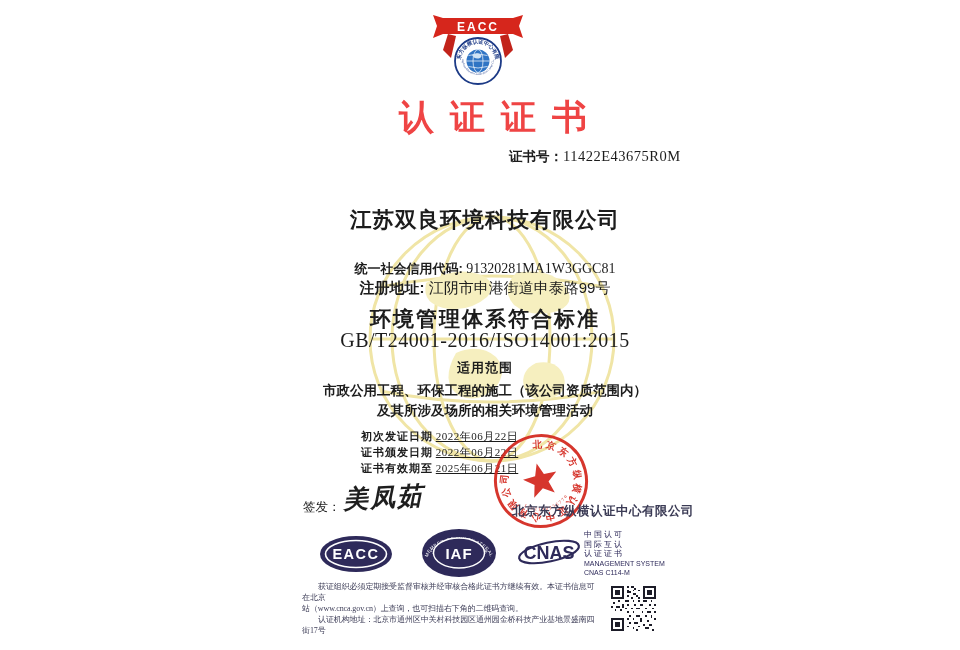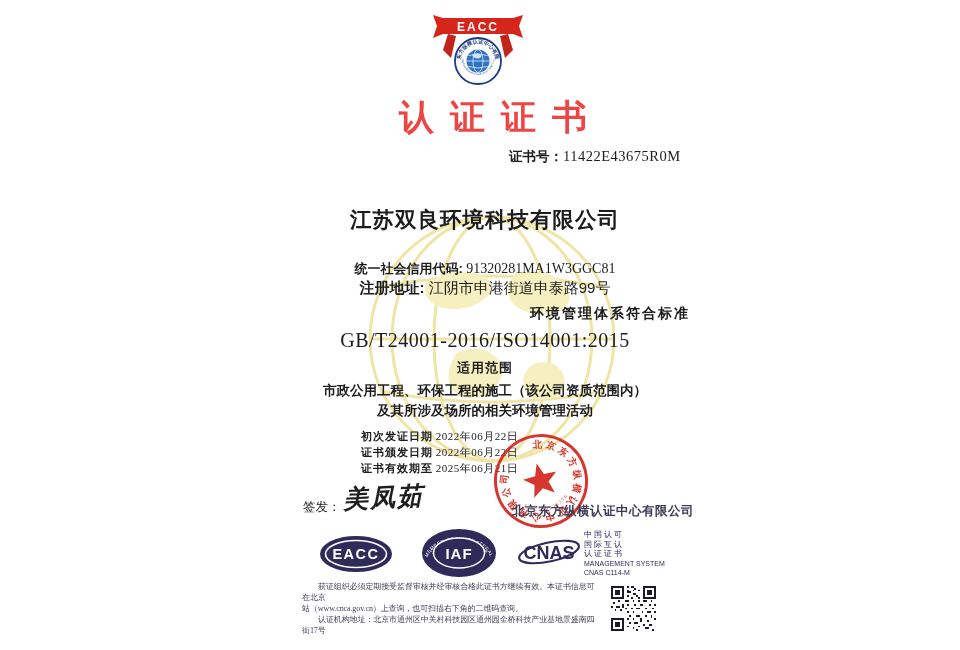--- a/index.html
+++ b/index.html
@@ -17,28 +17,28 @@
   .cert-no .val{font-size:14.5px;letter-spacing:.5px;}
   .certify{top:184px;font-size:15px;font-weight:bold;}
   .company{top:205px;font-size:21.5px;font-weight:bold;letter-spacing:1px;}
   .credit{top:240px;font-size:13px;margin-top:20px;}
   .credit .lbl{font-weight:bold;}
   .credit .val{font-size:14px;}
   .addr{top:280px;line-height:15.5px;font-size:15px;}
   .addr .line{white-space:nowrap;}
   .addr .lbl{font-weight:bold;}
   .addr-inner{display:inline-block;text-align:left;}
-  .stdhead{top:305px;font-size:14px;font-weight:bold;letter-spacing:2px;text-align:right;}
+  .stdhead{top:305px;font-size:21px;font-weight:bold;letter-spacing:2px;}
   .stdcode{top:329px;font-size:20px;letter-spacing:.5px;}
   .scopehead{top:359px;font-size:13px;font-weight:bold;letter-spacing:1px;}
   .scope{top:381px;font-size:13.5px;font-weight:bold;line-height:19.5px;}
   
   .dates{left:325px;top:428px;font-size:11px;line-height:16px;}
   .dates .lbl{font-weight:bold;letter-spacing:1px;display:inline-block;width:72px;margin-left:36px;}
-  .dates .val{letter-spacing:.5px;}
+  .dates .val{letter-spacing:.5px;text-decoration:underline;}
   
   .sign-label{left:303px;top:499px;font-size:12.5px;}
   .signature{left:343px;top:481px;font-size:25px;font-weight:bold;font-style:italic;
              color:#1e1e1e;transform:rotate(-3deg);letter-spacing:2px;}
   .issuer{left:512px;top:503px;font-size:12.5px;font-weight:bold;color:#3b3b55;letter-spacing:.5px;}
   
   .cnas-lines{left:584px;top:530px;color:#2e2a5a;font-size:8px;line-height:9.5px;letter-spacing:2px;}
   .cnas-lines .en{font-size:7px;letter-spacing:0;font-family:"Liberation Sans","DejaVu Sans",sans-serif;}
   .fineprint{left:302px;top:581px;width:298px;font-size:8px;line-height:11px;
              color:#40405a;letter-spacing:-.1px;}

